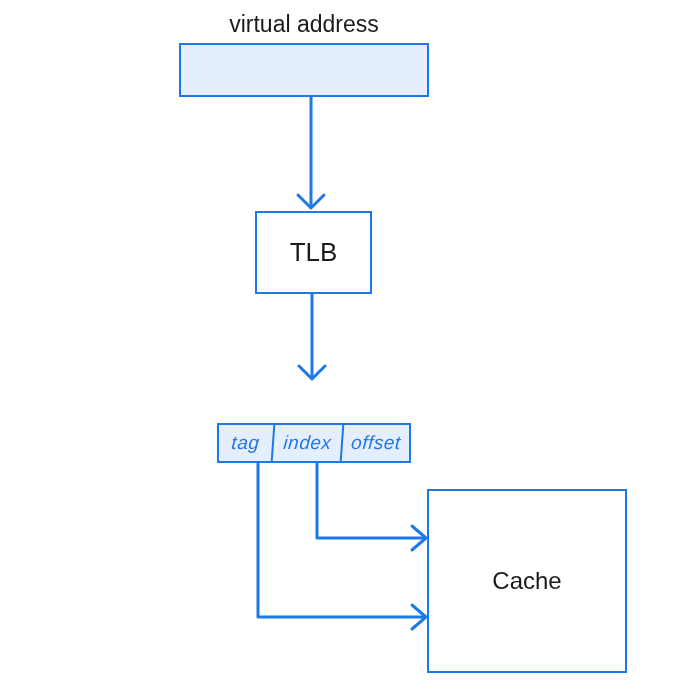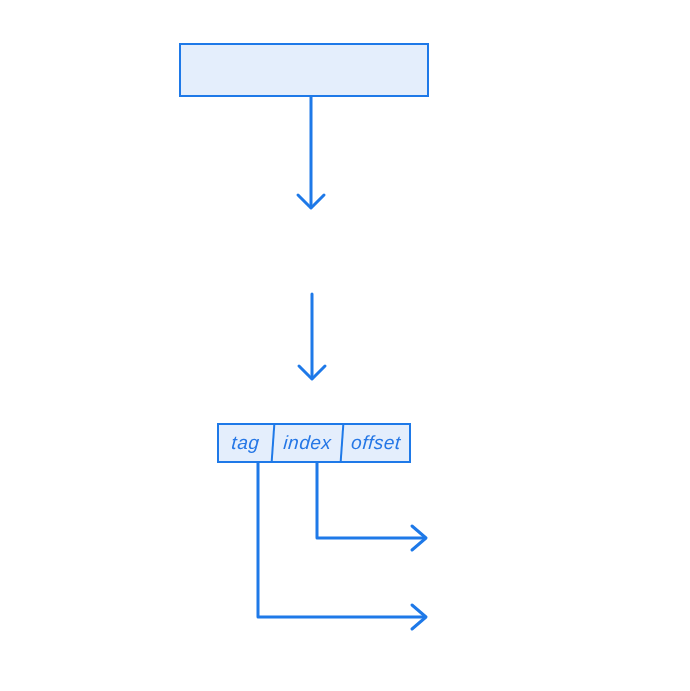--- a/index.html
+++ b/index.html
@@ -80,23 +80,30 @@
         <path d="M412 526 L426 538 L412 550"></path>
       </g>
 
       <g>
         <polyline points="258,463 258,617 424,617"></polyline>
         <path d="M412 605 L426 617 L412 629"></path>
       </g>
     </g>
   </svg>
 
+  <div class="lbl va-lbl">virtual address</div>
   <div class="box shaded va-box"></div>
 
+  <div class="box tlb-box">
+    <span>TLB</span>
+  </div>
 
   <div class="box shaded pa-box">
     <div class="pa-cell tag">tag</div>
     <div class="pa-cell index">index</div>
     <div class="pa-cell offset">offset</div>
   </div>
 
+  <div class="box cache-box">
+    <span>Cache</span>
+  </div>
 
 </div>
 
 </body></html>

